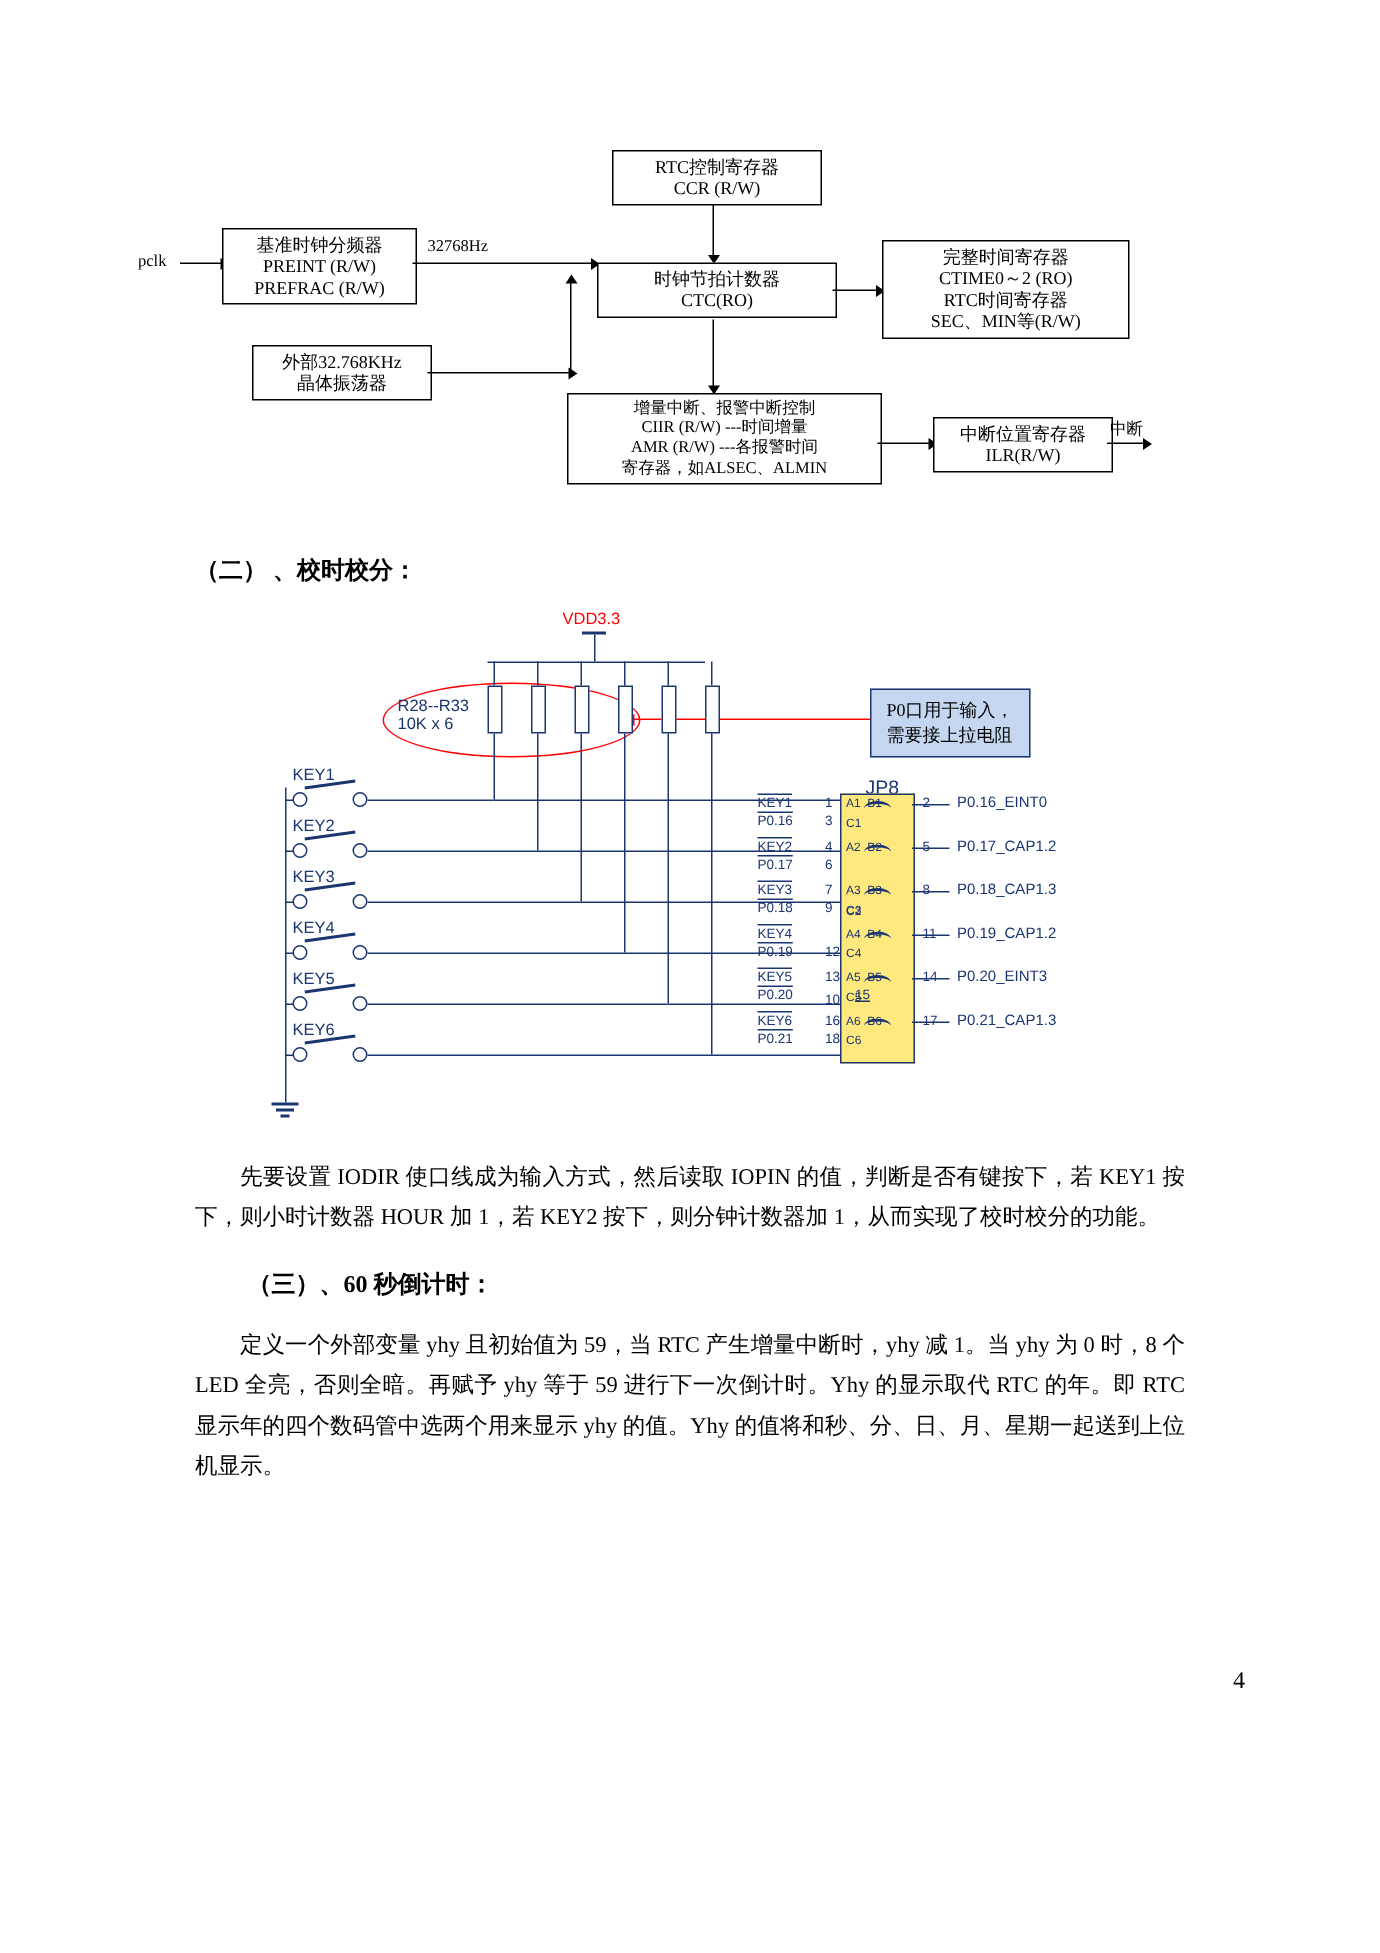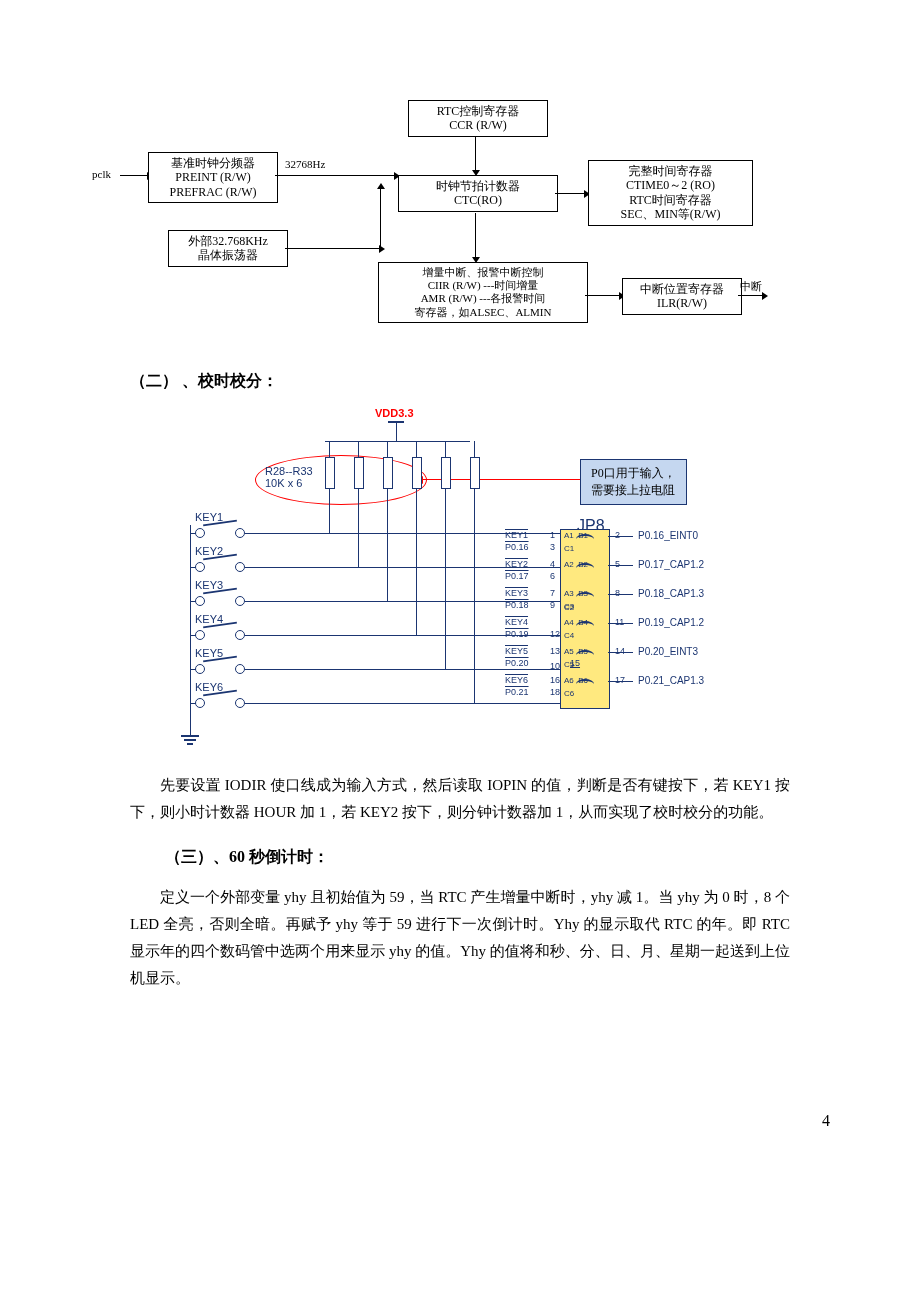--- a/index.html
+++ b/index.html
@@ -71,21 +71,21 @@
     <div class="arrow-h" style="left:465px;top:195px;width:35px"></div>
     <div class="box" style="left:502px;top:178px;width:110px;white-space:pre-line">中断位置寄存器
 ILR(R/W)</div>
     <div class="arrow-h" style="left:618px;top:195px;width:25px"></div>
     <span class="lbl" style="left:620px;top:180px">中断</span>
   </div>
 
   <h2>（二） 、校时校分：</h2>
 
   <div class="diagram2">
-    <span style="position:absolute;left:215px;top:0;color:red;font-weight:bold">VDD3.3</span>
+    <span style="position:absolute;left:215px;top:0;color:red;font-weight:normal">VDD3.3</span>
     <div style="position:absolute;left:228px;top:14px;width:16px;height:2px;background:#1b3571"></div>
     <div class="wire wire-v" style="left:236px;top:16px;height:18px"></div>
     <div class="wire wire-h" style="left:165px;top:34px;width:145px"></div>
 
     <div class="res-oval" style="left:95px;top:48px"></div>
     <span style="position:absolute;left:105px;top:58px;color:#1b3571;white-space:pre-line;font-size:11px">R28--R33
 10K x 6</span>
 
     <div class="calloutbox" style="left:420px;top:52px;white-space:pre-line">P0口用于输入，
 需要接上拉电阻</div>
@@ -170,21 +170,21 @@
         <div class="wire wire-h" style="left: 314px; top: 296px; width: 86px;"></div>
       </div>
 
     <div class="wire wire-v" style="left:30px;top:118px;height:210px"></div>
     <div style="position:absolute;left:21px;top:328px">
       <div style="width:18px;height:2px;background:#1b3571"></div>
       <div style="width:12px;height:2px;background:#1b3571;margin:2px auto 0"></div>
       <div style="width:6px;height:2px;background:#1b3571;margin:2px auto 0"></div>
     </div>
 
-    <span style="position:absolute;left:417px;top:110px;font-size:16px;color:#1b3571">JP8</span>
+    <span style="position:absolute;left:417px;top:110px;font-size:13px;color:#1b3571">JP8</span>
     <div class="jp8" style="left:400px;top:122px;width:48px;height:178px"></div>
     <div id="jp8rows">
         <span style="position: absolute; left: 345px; top: 123px; font: 9px Arial; color: rgb(27, 53, 113); text-decoration: overline;">KEY1</span>
         <span style="position: absolute; left: 390px; top: 123px; font: 9px Arial; color: rgb(27, 53, 113);">1</span>
         <span style="position: absolute; left: 345px; top: 135px; font: 9px Arial; color: rgb(27, 53, 113); text-decoration: overline;">P0.16</span>
         <span style="position: absolute; left: 390px; top: 135px; font: 9px Arial; color: rgb(27, 53, 113);">3</span>
         <span style="position: absolute; left: 404px; top: 124px; font: 8px Arial; color: rgb(27, 53, 113); white-space: pre;">A1  B1</span>
         <div style="position: absolute; left: 416px; top: 127px; width: 18px; height: 8px; border-top: 2px solid rgb(27, 53, 113); border-radius: 50% 50% 0px 0px;"></div>
         <span style="position: absolute; left: 404px; top: 137px; font: 8px Arial; color: rgb(27, 53, 113);">C1</span>
         <span style="position: absolute; left: 455px; top: 123px; font: 9px Arial; color: rgb(27, 53, 113);">2</span>

